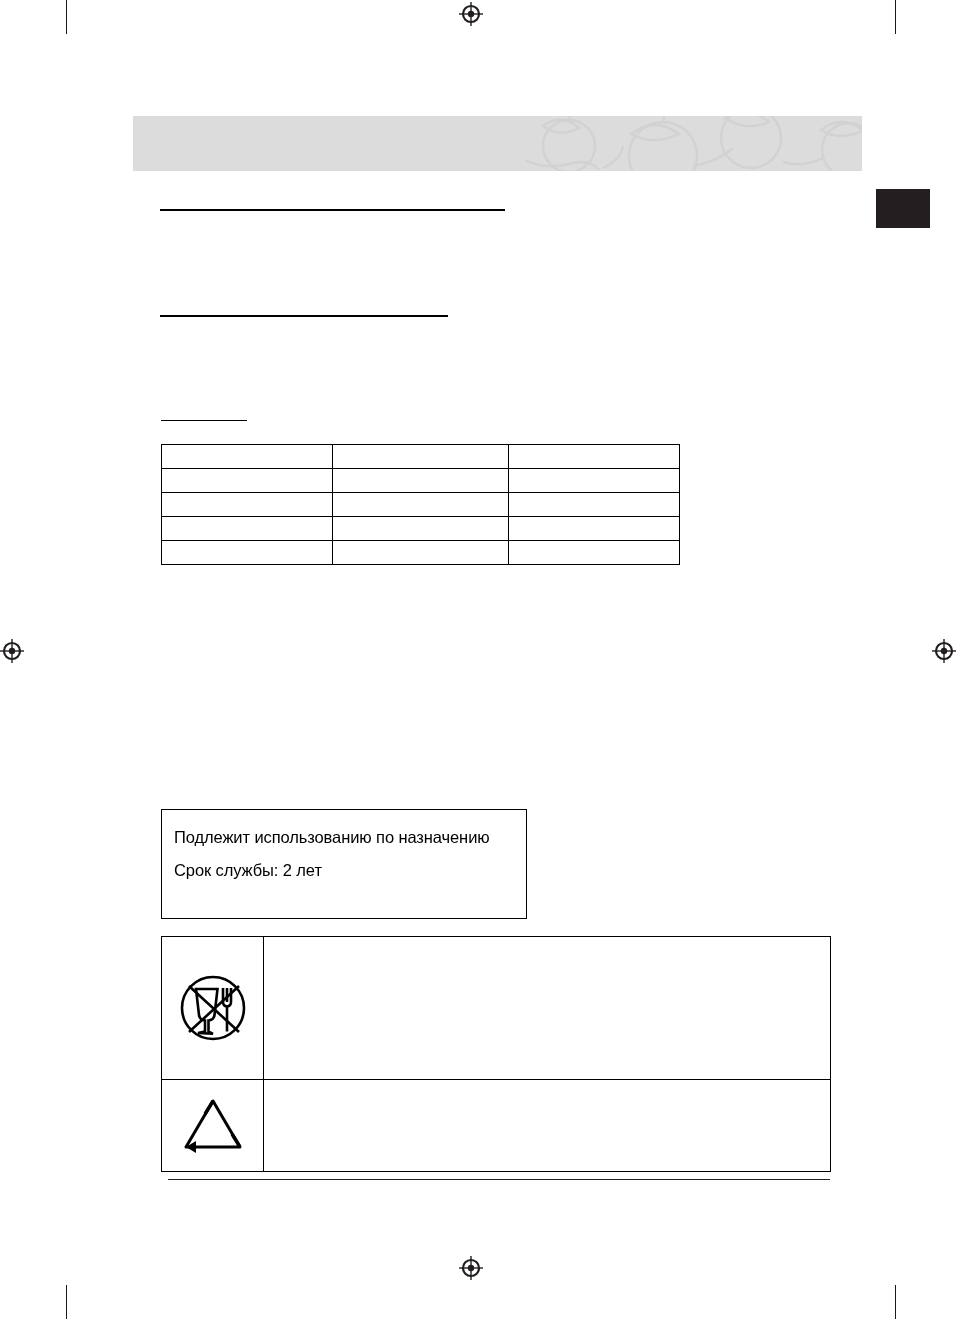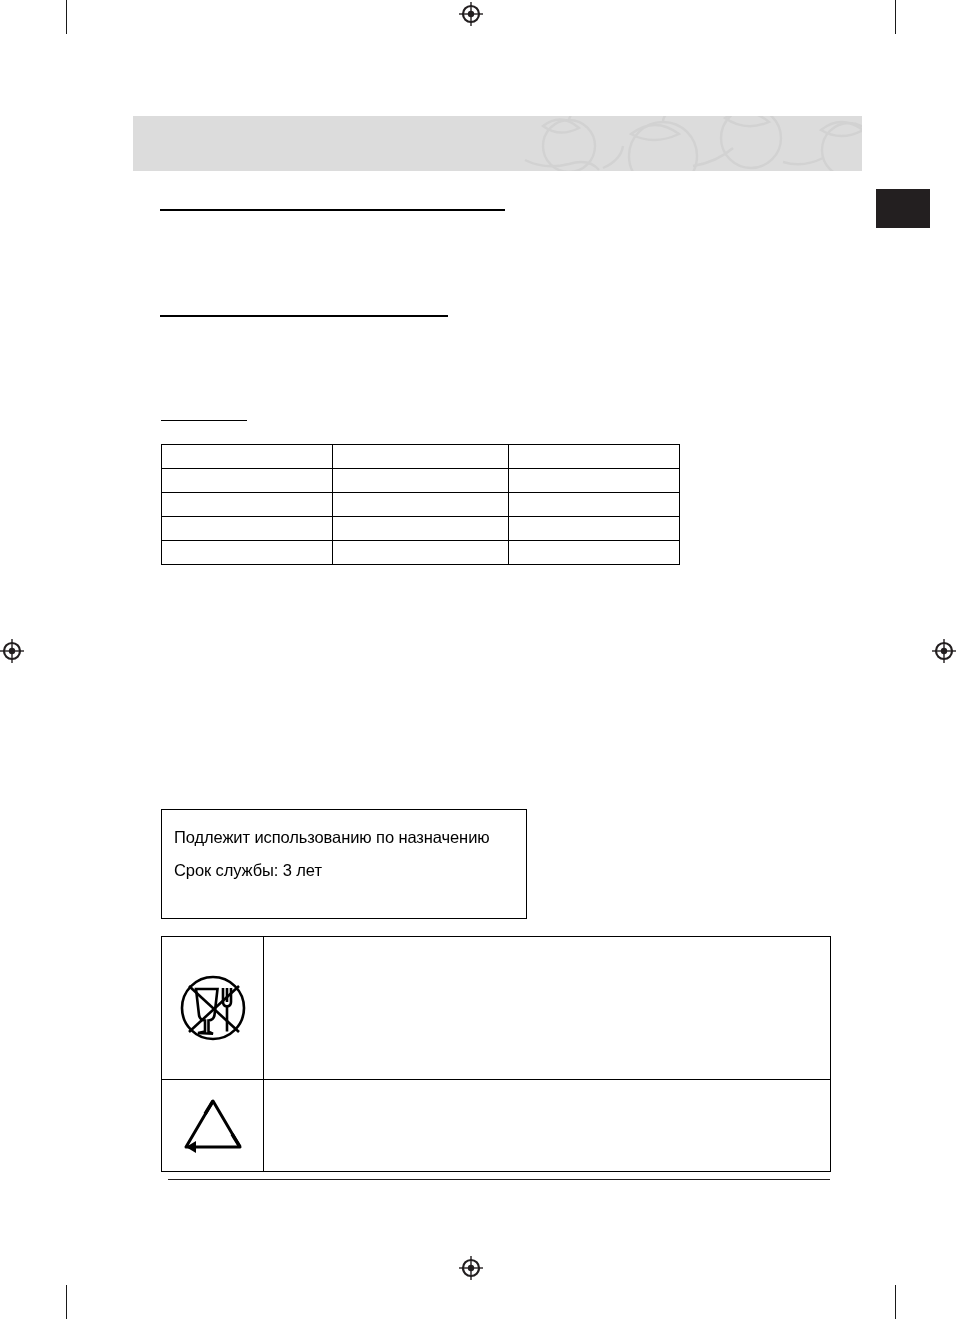--- a/index.html
+++ b/index.html
@@ -248,21 +248,21 @@
     <tr>
       <td></td>
       <td></td>
       <td></td>
     </tr>
   </tbody>
 </table>
 
 <div class="service-box">
   <div class="line">Подлежит использованию по назначению</div>
-  <div class="line last">Срок службы: 3 лет</div>
+  <div class="line last">Срок службы: 2 лет</div>
 </div>
 
 <table class="symbol-table">
   <colgroup>
       <col class="sc1">
       <col class="sc2">
     </colgroup>
   <tbody>
     <tr class="first">
       <td class="icon-cell">

